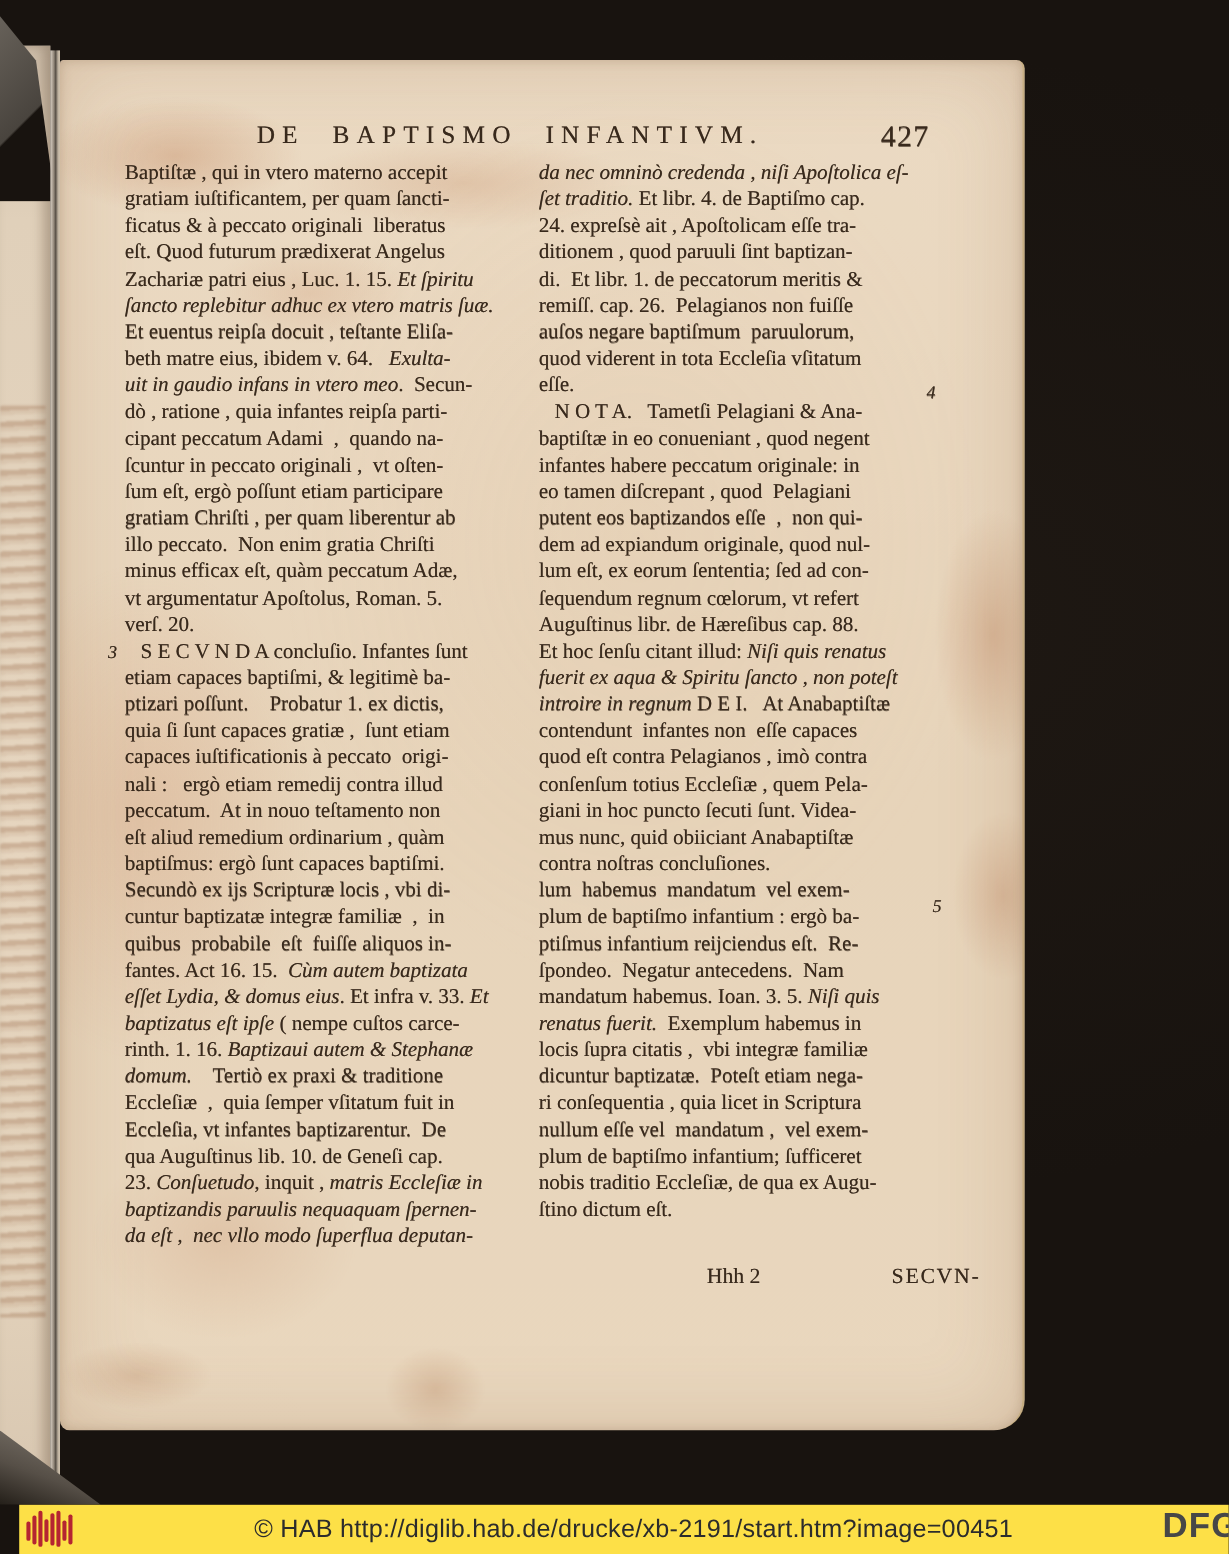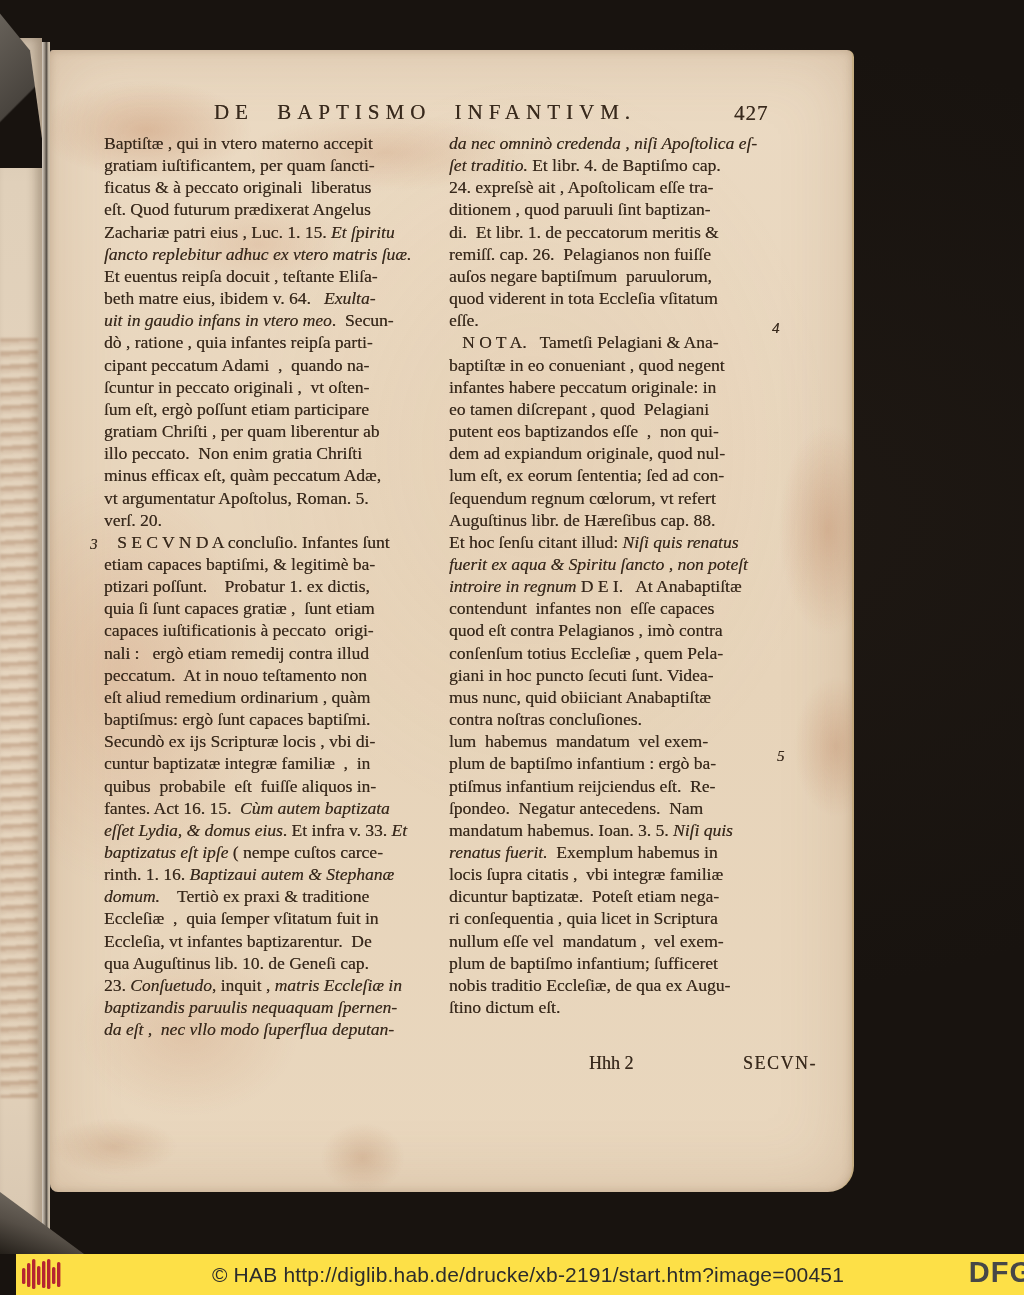--- a/index.html
+++ b/index.html
@@ -34,21 +34,21 @@
        radial-gradient(60px 100px at 98% 61%, rgba(178,112,72,.28), rgba(0,0,0,0) 70%),
        radial-gradient(60px 50px at 39% 97%, rgba(170,110,70,.26), rgba(0,0,0,0) 70%),
        radial-gradient(90px 40px at 8% 96%, rgba(170,110,70,.24), rgba(0,0,0,0) 70%),
        radial-gradient(400px 500px at 60% 35%, rgba(210,170,130,.10), rgba(0,0,0,0) 75%),
        linear-gradient(180deg,#ebdac3 0,#e7d4ba 55%,#e9d7be 100%);
      box-shadow:inset 0 0 70px rgba(140,95,60,.22), inset 0 0 10px rgba(120,90,60,.28);
      border-right:2px solid rgba(168,138,80,.55);}
   .ink{color:#38291c;text-shadow:.2px .2px .35px rgba(56,41,28,.65);}
   .page-title{position:absolute;left:60px;top:50px;width:630px;text-align:center;
      font-size:21px;letter-spacing:6px;word-spacing:12px;}
-  .folio{position:absolute;left:684px;top:51px;font-size:21px;letter-spacing:1px;}
+  .folio{position:absolute;left:684px;top:51px;font-size:25px;letter-spacing:1px;}
   .col{position:absolute;top:82px;width:352px;}
   .col .line{height:22.16px;line-height:22.16px;font-size:17.5px;white-space:pre;}
   .col-left{left:54px;}
   .col-right{left:399px;}
   .it{font-style:italic;}
   .ro{font-style:normal;}
   .marginal{position:absolute;font-size:15px;font-style:italic;}
   .sig{position:absolute;top:1003px;font-size:18px;}
   .sig-gathering{left:539px;}
   .sig-catchword{left:693px;letter-spacing:1.5px;}

